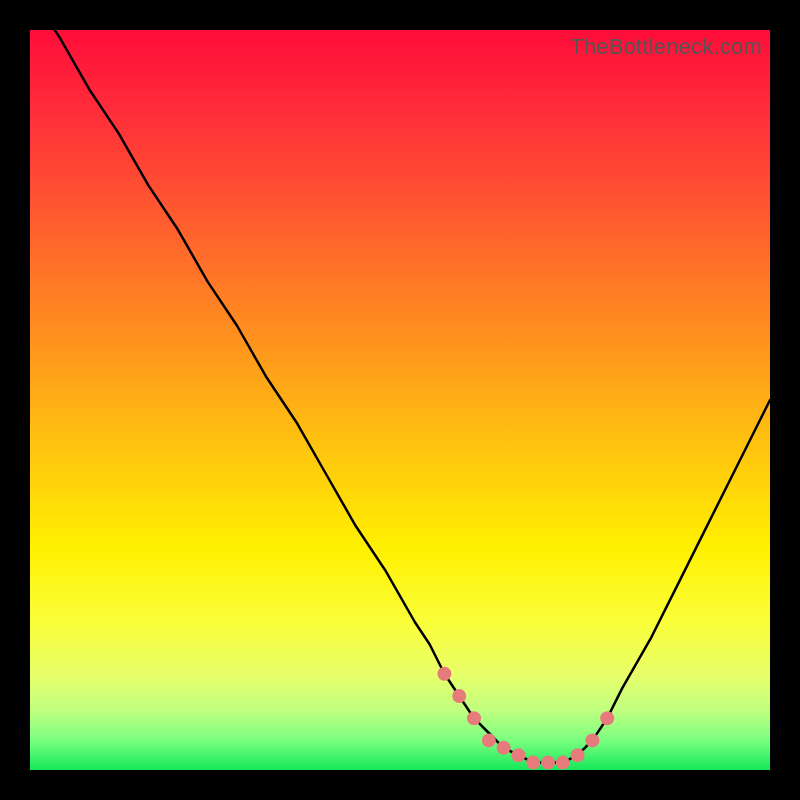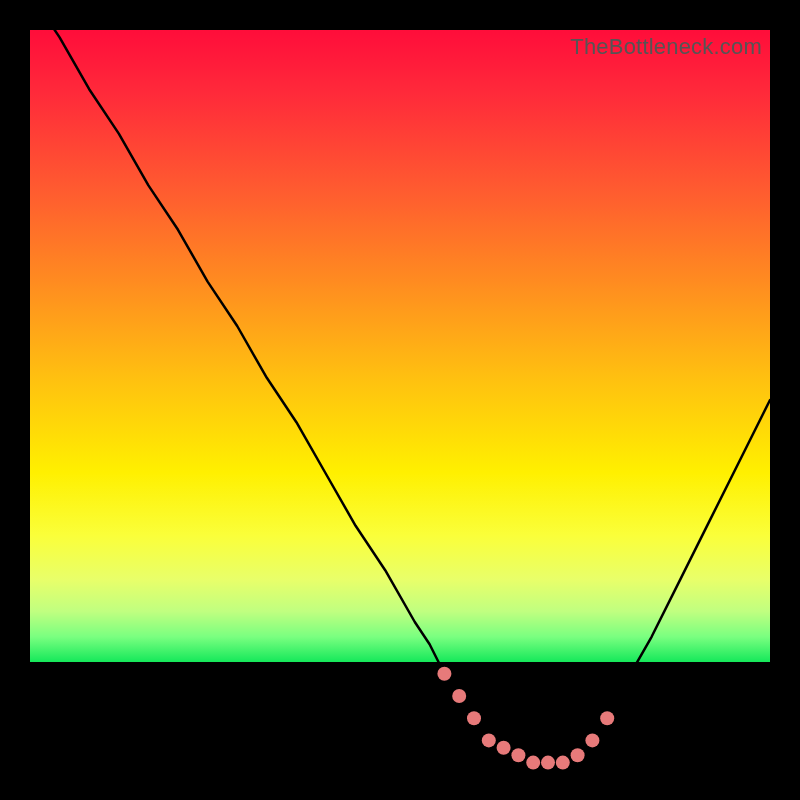--- a/index.html
+++ b/index.html
@@ -14,21 +14,21 @@
     position: relative;
     width: 800px;
     height: 800px;
     background: #000;
   }
   .plot-area {
     position: absolute;
     left: 30px;
     top: 30px;
     width: 740px;
-    height: 632px;
+    height: 740px;
     background: linear-gradient(to bottom,
       #ff0d3a 0%,
       #ff2a3a 10%,
       #ff5a30 25%,
       #ff8c20 40%,
       #ffc010 55%,
       #fff000 70%,
       #faff3a 80%,
       #e8ff6a 87%,
       #c0ff80 92%,

